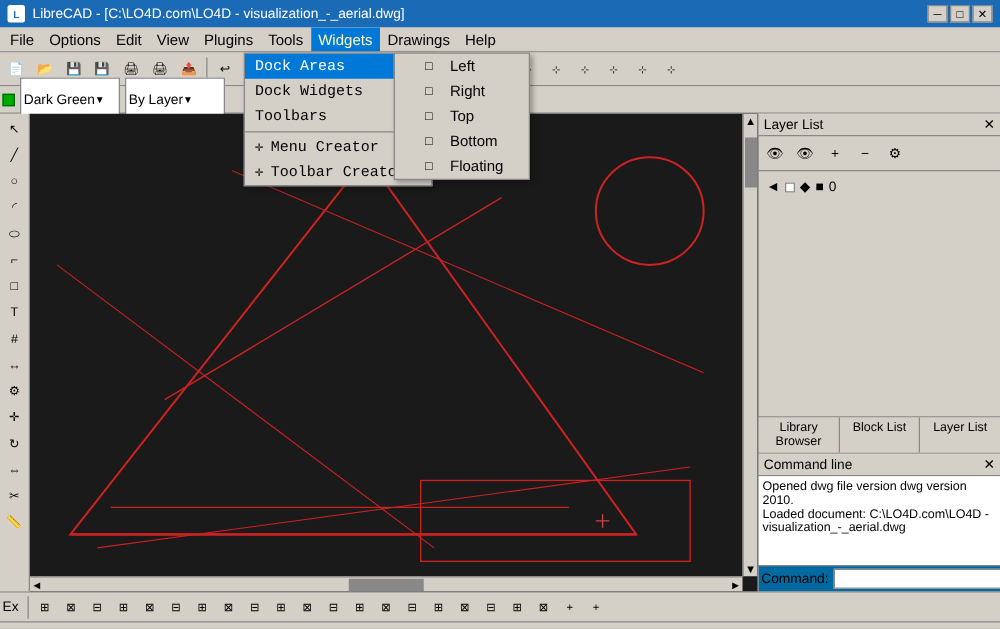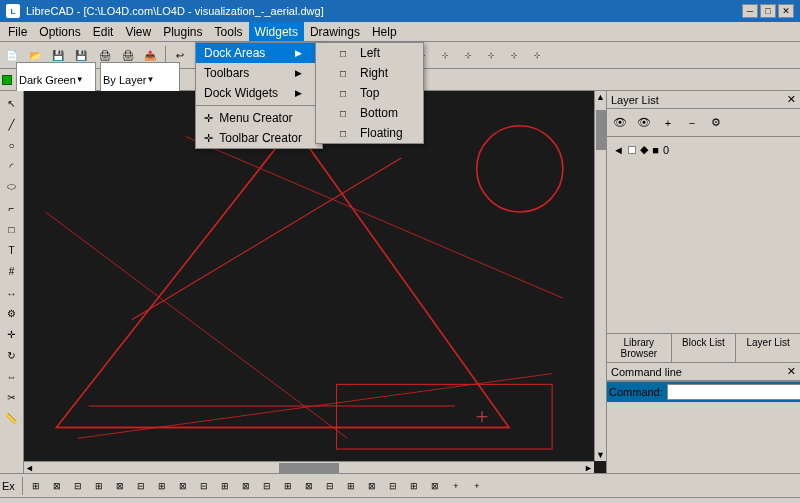--- a/index.html
+++ b/index.html
@@ -468,20 +468,25 @@
         <div class="panel-tab">Block List</div>
         <div class="panel-tab">Layer List</div>
       </div>
     </div>
 
     <div class="command-panel">
       <div class="command-title">
         <span>Command line</span>
         <span style="cursor:pointer;">✕</span>
       </div>
+      <div class="command-output">
+        <div>Opened dwg file version dwg version 2010.</div>
+        <div>Loaded document: C:\LO4D.com\LO4D -</div>
+        <div>visualization_-_aerial.dwg</div>
+      </div>
       <div class="command-input-row">
         <span class="command-label">Command:</span>
         <input class="command-input" type="text" style="">
       </div>
     </div>
   </div>
 </div>
 
 <div class="bottom-toolbar">
   <span style="font-size:11px; padding-right:4px;">Ex</span>
@@ -516,29 +521,29 @@
   
   
   
   
   
   
 </div>
 
 <div class="dropdown-overlay">
 
-  <div class="menu-popup" style="top: 42px; left: 195px;">
+  <div class="menu-popup" style="top: 42px; left: 195px; font-family: Liberation Mono, monospace;">
     <div class="menu-popup-item highlighted has-submenu">
       <span>Dock Areas</span>
     </div>
     <div class="menu-popup-item has-submenu">
+      <span>Dock Widgets</span>
+    </div>
+    <div class="menu-popup-item has-submenu">
       <span>Toolbars</span>
-    </div>
-    <div class="menu-popup-item has-submenu">
-      <span>Dock Widgets</span>
     </div>
     <div class="menu-separator-line"></div>
     <div class="menu-popup-item">
       <span style="font-size:11px;">✛</span>
       <span>Menu Creator</span>
     </div>
     <div class="menu-popup-item">
       <span style="font-size:11px;">✛</span>
       <span>Toolbar Creator</span>
     </div>

